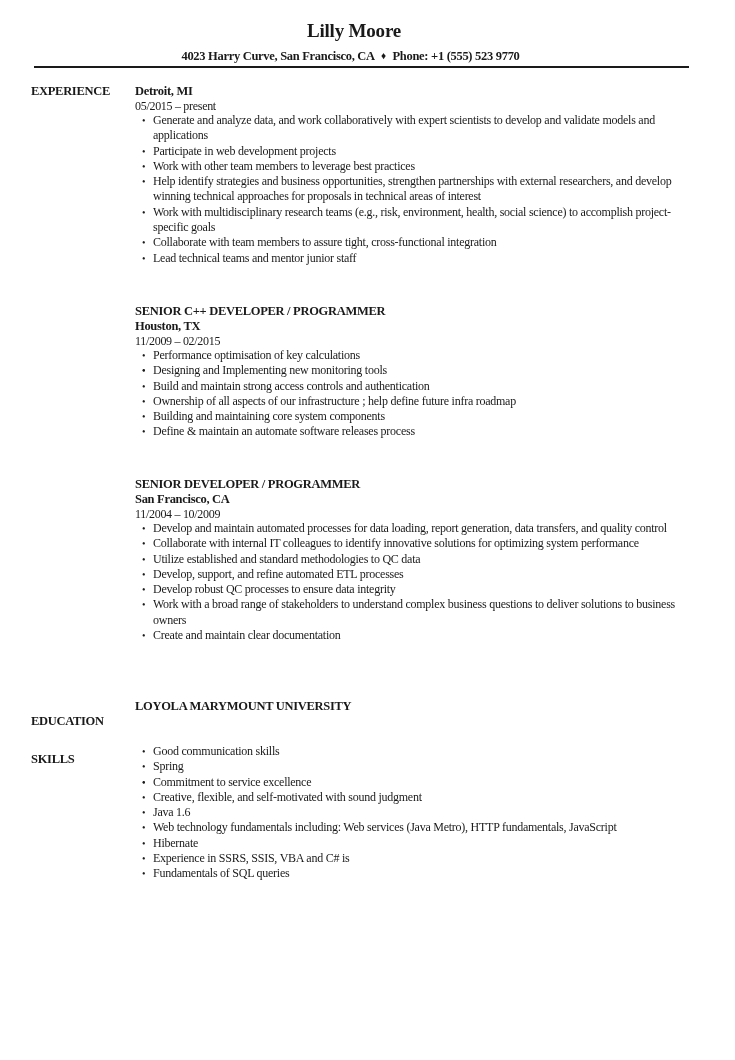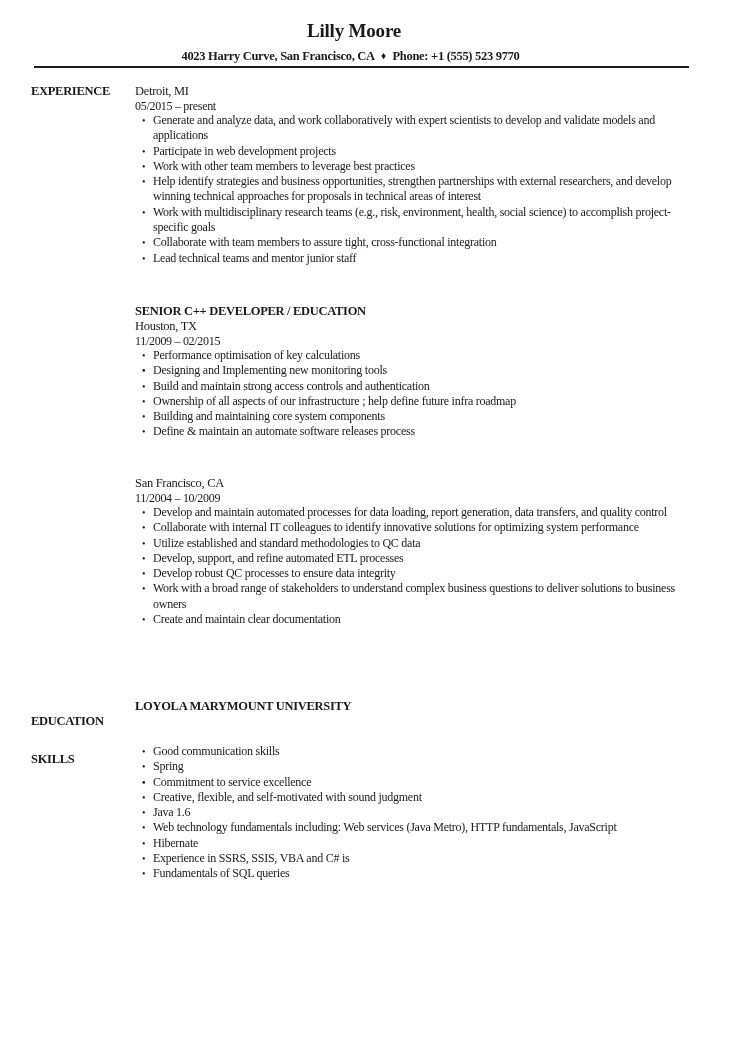--- a/index.html
+++ b/index.html
@@ -16,21 +16,21 @@
     .rule { position: absolute; top: 66px; left: 34px; width: 655px; height: 0;
             border-top: 2px solid #1a1a1a; }
 
     .section { position: absolute; left: 0; width: 735px; }
     .section-label { position: absolute; left: 31px; font-size: 12.5px; font-weight: bold;
                      letter-spacing: -0.3px; }
     .section-body { position: absolute; left: 135px; width: 560px; }
 
     .job { margin-bottom: 0; }
     .job-title { font-size: 12.5px; font-weight: bold; line-height: 16px; letter-spacing: -0.3px; }
-    .job-loc { font-size: 12.5px; font-weight: normal; line-height: 15px; letter-spacing: -0.3px; }
+    .job-loc { font-size: 12.5px; font-weight: bold; line-height: 15px; letter-spacing: -0.3px; }
     .job-dates { font-size: 12px; line-height: 14px; letter-spacing: -0.3px; }
 
     ul.bullets { list-style: none; margin: 0; padding: 0; }
     ul.bullets li { position: relative; padding-left: 18px; font-size: 12px;
                     line-height: 15.3px; letter-spacing: -0.25px; }
     ul.bullets li .dot { position: absolute; left: 7px; top: 0; font-size: 10px; }
 
     .edu-school { font-size: 12.5px; font-weight: bold; line-height: 16px; letter-spacing: -0.3px; }
     .edu-degree { font-size: 12px; font-weight: bold; line-height: 16px; letter-spacing: -0.3px; }
   </style>
@@ -57,35 +57,36 @@
         <li><span class="dot">•</span><span>Participate in web development projects</span></li>
         <li><span class="dot">•</span><span>Work with other team members to leverage best practices</span></li>
         <li><span class="dot">•</span><span>Help identify strategies and business opportunities, strengthen partnerships with external researchers, and develop winning technical approaches for proposals in technical areas of interest</span></li>
         <li><span class="dot">•</span><span>Work with multidisciplinary research teams (e.g., risk, environment, health, social science) to accomplish project-specific goals</span></li>
         <li><span class="dot">•</span><span>Collaborate with team members to assure tight, cross-functional integration</span></li>
         <li><span class="dot">•</span><span>Lead technical teams and mentor junior staff</span></li>
       </ul>
     </div>
 
     <div class="job" style="position:absolute; top:219px; left:0; width:560px;">
-      <div class="job-title">SENIOR C++ DEVELOPER / EDUCATION</div>
+      <div class="job-title">SENIOR C++ DEVELOPER / PROGRAMMER</div>
       <div class="job-loc">Houston, TX</div>
       <div class="job-dates">11/2009 – 02/2015</div>
       <ul class="bullets">
         <li><span class="dot">•</span><span>Performance optimisation of key calculations</span></li>
         <li><span class="dot">•</span></li>
         <li><span class="dot">•</span><span>Designing and Implementing new monitoring tools</span></li>
         <li><span class="dot">•</span><span>Build and maintain strong access controls and authentication</span></li>
         <li><span class="dot">•</span><span>Ownership of all aspects of our infrastructure ; help define future infra roadmap</span></li>
         <li><span class="dot">•</span><span>Building and maintaining core system components</span></li>
         <li><span class="dot">•</span><span>Define &amp; maintain an automate software releases process</span></li>
       </ul>
     </div>
 
     <div class="job" style="position:absolute; top:392px; left:0; width:560px;">
+      <div class="job-title">SENIOR DEVELOPER / PROGRAMMER</div>
       <div class="job-loc">San Francisco, CA</div>
       <div class="job-dates">11/2004 – 10/2009</div>
       <ul class="bullets">
         <li><span class="dot">•</span><span>Develop and maintain automated processes for data loading, report generation, data transfers, and quality control</span></li>
         <li><span class="dot">•</span><span>Collaborate with internal IT colleagues to identify innovative solutions for optimizing system performance</span></li>
         <li><span class="dot">•</span><span>Utilize established and standard methodologies to QC data</span></li>
         <li><span class="dot">•</span><span>Develop, support, and refine automated ETL processes</span></li>
         <li><span class="dot">•</span><span>Develop robust QC processes to ensure data integrity</span></li>
         <li><span class="dot">•</span><span>Work with a broad range of stakeholders to understand complex business questions to deliver solutions to business owners</span></li>
         <li><span class="dot">•</span><span>Create and maintain clear documentation</span></li>

